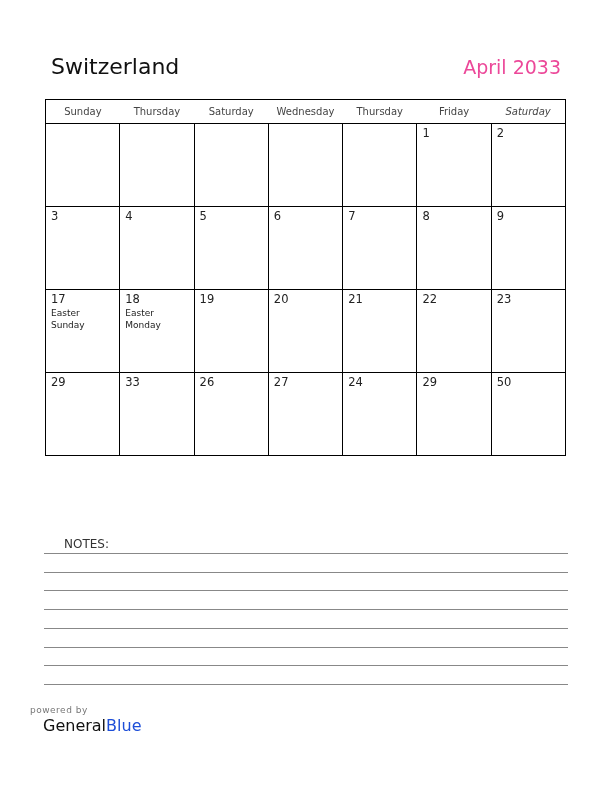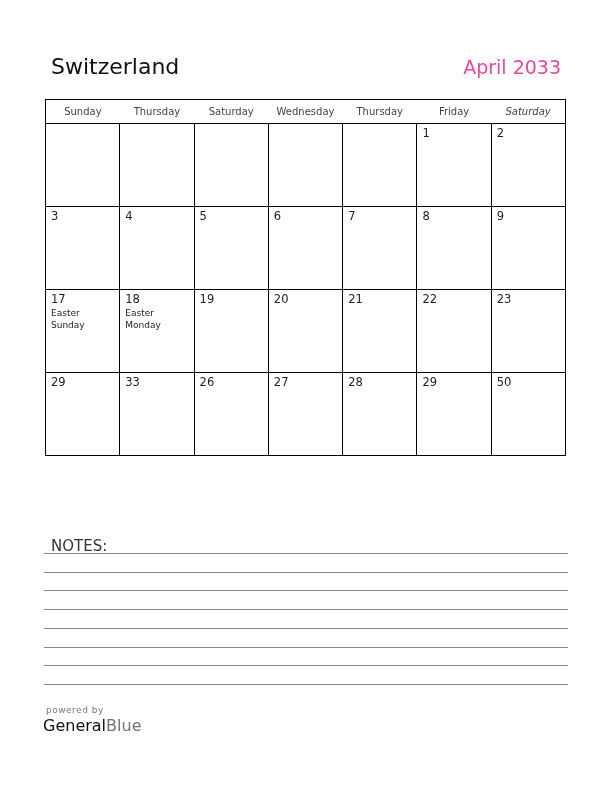--- a/index.html
+++ b/index.html
@@ -6,25 +6,25 @@
   body { width: 612px; height: 792px; position: relative; font-family: "DejaVu Sans", sans-serif; color: #222; overflow: hidden; }
   .country { position: absolute; left: 51px; top: 54px; font-size: 22px; color: #111; letter-spacing: 0px; }
   .month { position: absolute; right: 51px; top: 56px; font-size: 19px; color: #ec4899; }
   table.cal { position: absolute; left: 45px; top: 99px; width: 521px; border-collapse: collapse; table-layout: fixed; }
   table.cal th { height: 23px; font-weight: normal; font-size: 10px; color: #444; border-top: 1.5px solid #000; border-bottom: 1.5px solid #000; padding: 0; text-align: center; }
   table.cal th:first-child { border-left: 1.5px solid #000; }
   table.cal th:last-child { border-right: 1.5px solid #000; font-style: italic; }
   table.cal td { height: 76px; border: 1.5px solid #000; vertical-align: top; padding: 3px 5px; font-size: 11.5px; color: #222; }
   .daynum { display: block; line-height: 13px; }
   .holiday { display: block; font-size: 9px; line-height: 12px; color: #222; margin-top: 1px; }
-  .notes-label { position: absolute; left: 51px; top: 537px; font-size: 15px; color: #333; }
+  .notes-label { position: absolute; left: 64px; top: 537px; font-size: 12px; color: #333; }
   .note-line { position: absolute; left: 44px; width: 524px; height: 0; border-top: 1px solid #888; }
-  .powered { position: absolute; left: 46px; top: 705px; font-size: 9px; color: #777; letter-spacing: 0.5px; }
+  .powered { position: absolute; left: 30px; top: 705px; font-size: 9px; color: #777; letter-spacing: 0.5px; }
   .brand { position: absolute; left: 43px; top: 716px; font-size: 16px; color: #111; }
-  .brand .blue { color: #737373; }
+  .brand .blue { color: #1d4ed8; }
 </style>
 </head>
 <body>
 
 <div class="country">Switzerland</div>
 <div class="month">April 2033</div>
 
 <table class="cal">
   <thead>
     <tr>
@@ -116,21 +116,21 @@
         <td>
           <span class="daynum">33</span>
         </td>
         <td>
           <span class="daynum">26</span>
         </td>
         <td>
           <span class="daynum">27</span>
         </td>
         <td>
-          <span class="daynum">28</span>
+          <span class="daynum">24</span>
         </td>
         <td>
           <span class="daynum">29</span>
         </td>
         <td>
           <span class="daynum">50</span>
         </td>
       </tr>
     </tbody>
 </table>

